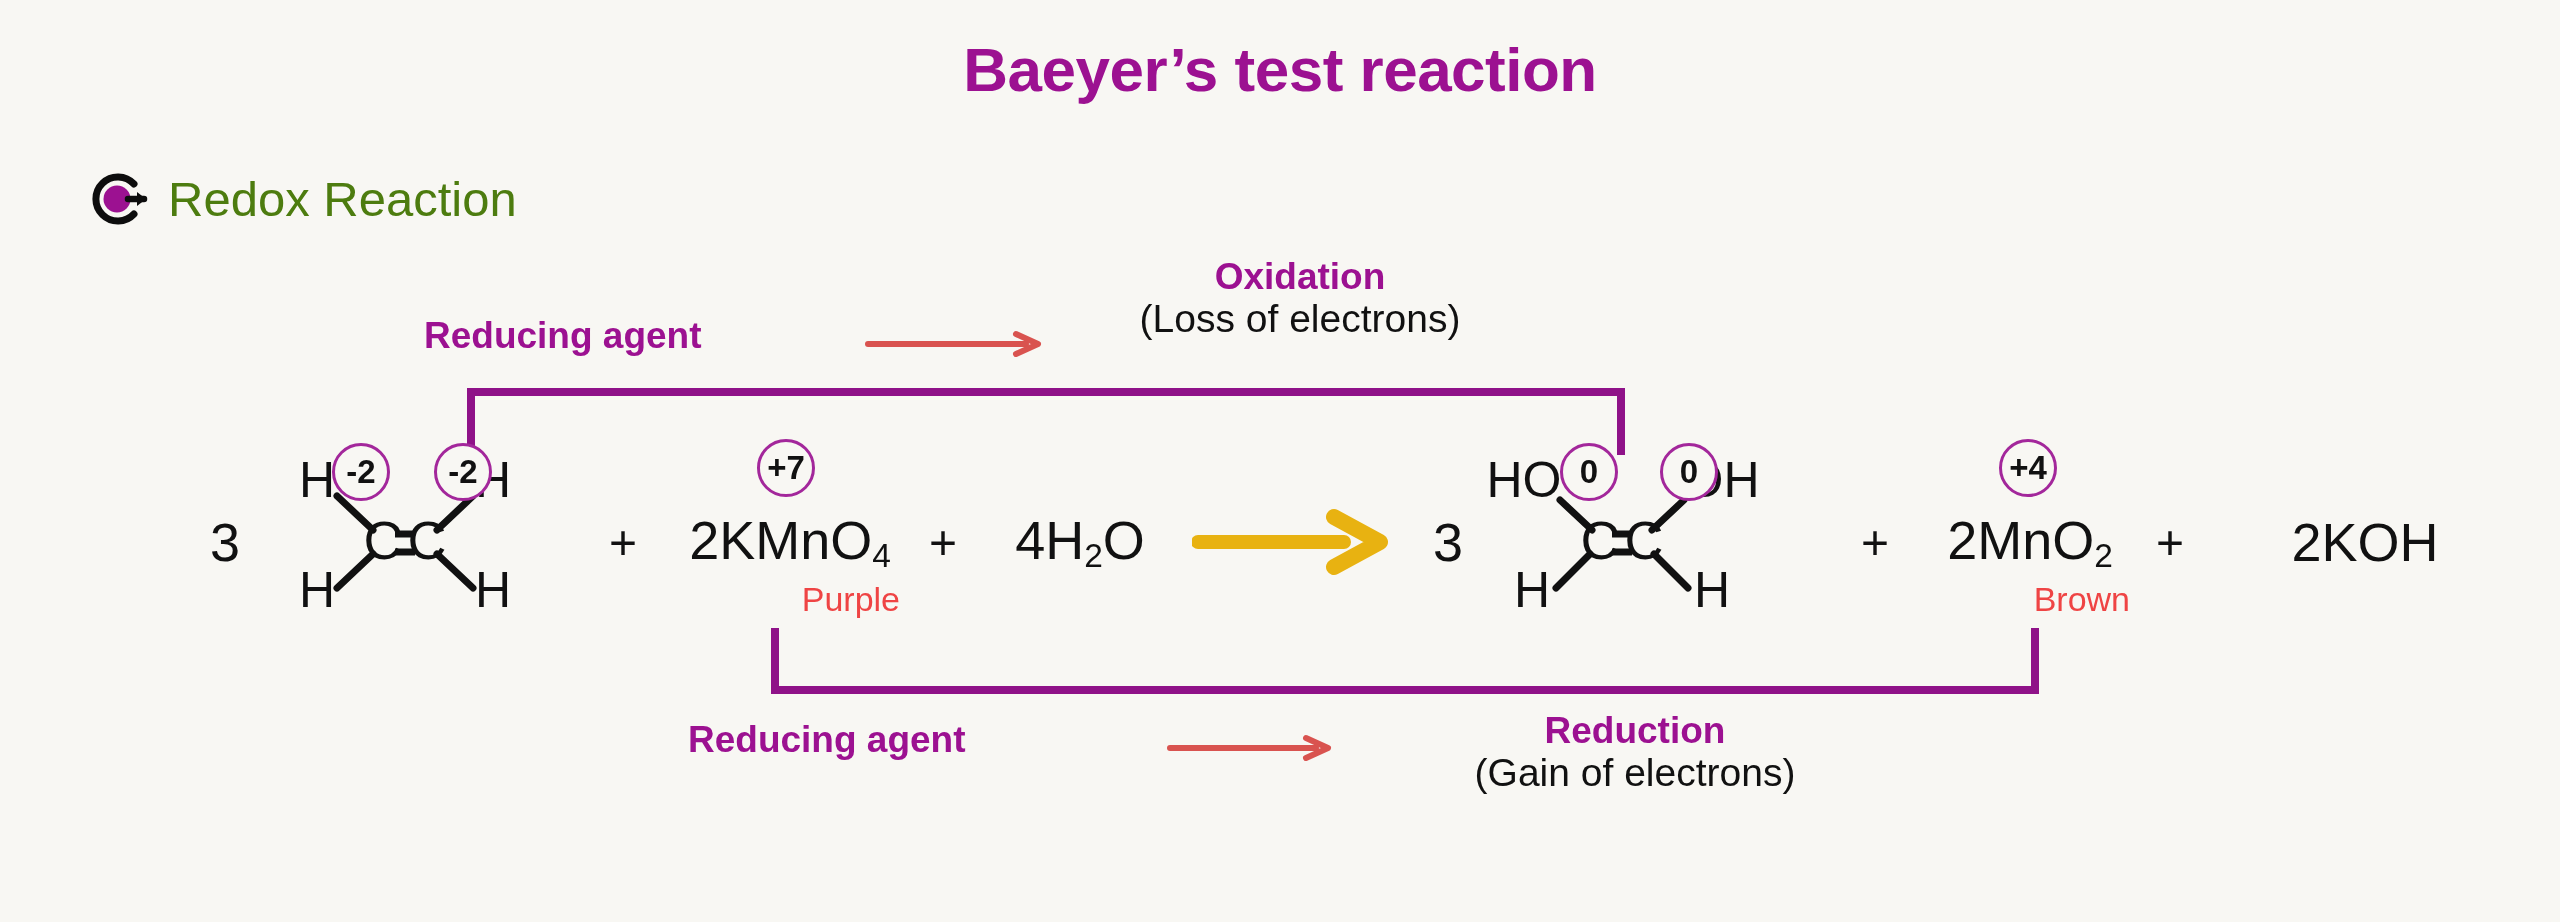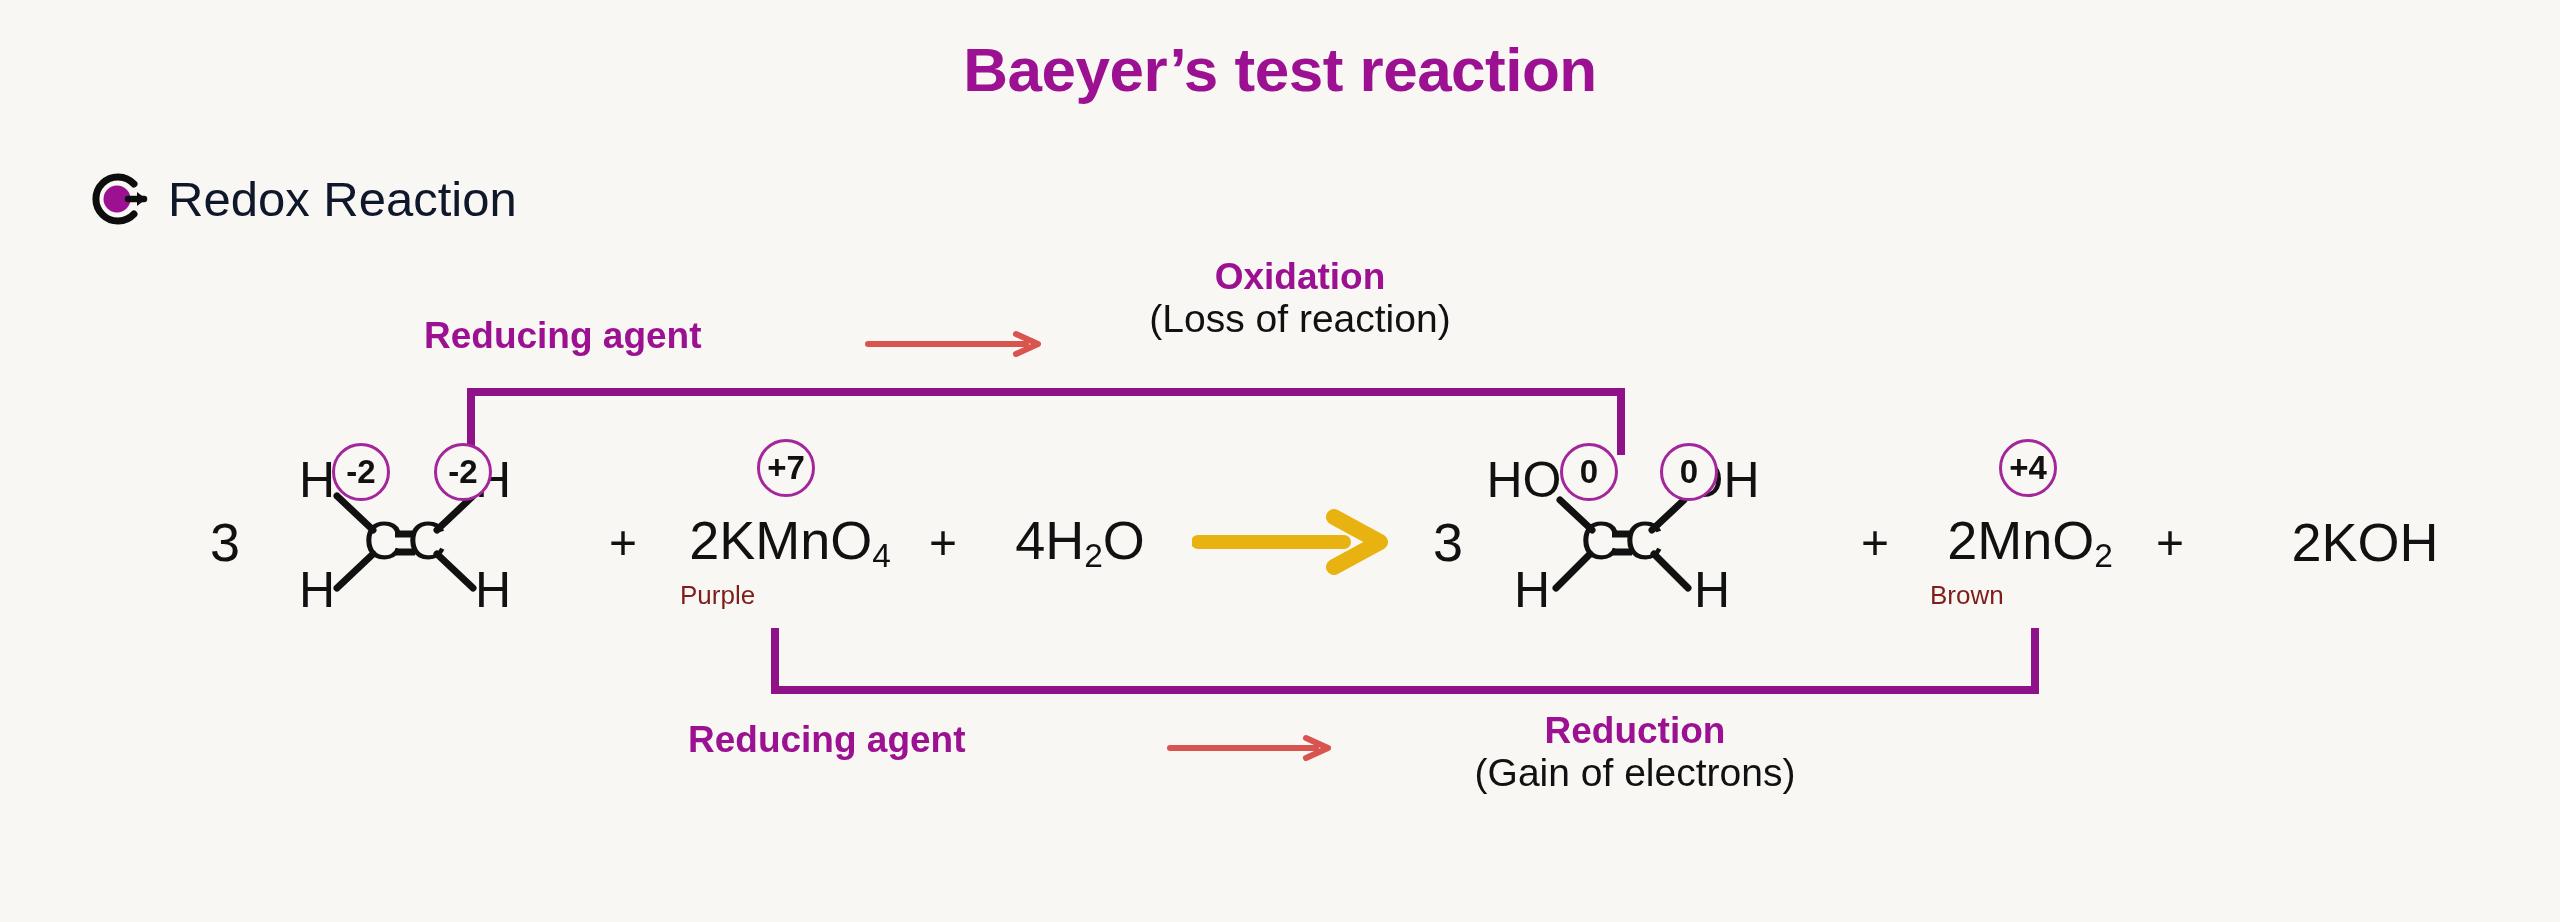--- a/index.html
+++ b/index.html
@@ -43,21 +43,21 @@
     gap: 18px;
   }
   .redox-icon {
     width: 62px;
     height: 62px;
     position: relative;
     flex: 0 0 auto;
   }
   .redox-label {
     font-size: 49px;
-    color: #0f172a;
+    color: #4d7c0f;
     letter-spacing: 0px;
   }
 
   
   .ann {
     position: absolute;
     font-weight: bold;
     color: #9c1191;
     white-space: nowrap;
   }
@@ -162,23 +162,23 @@
     justify-content: center;
     font-size: 33px;
     font-weight: bold;
     color: #111;
     background: #f8f7f3;
     box-sizing: border-box;
   }
   .color-note {
     position: absolute;
     width: 100%;
-    text-align: left;
-    font-size: 26px;
-    color: #7f1d1d;
+    text-align: right;
+    font-size: 34px;
+    color: #ef4444;
     white-space: nowrap;
   }
 
   
   .main-arrow {
     position: absolute;
     top: 55px;
   }
   .main-arrow svg { display: block; }
 
@@ -220,21 +220,21 @@
 
   <div class="red-arrow ra-top">
     <svg width="180" height="26" viewBox="0 0 180 26">
       <path d="M2 13 L160 13" stroke="#d9534f" stroke-width="6" stroke-linecap="round"></path>
       <path d="M150 3 L172 13 L150 23" fill="none" stroke="#d9534f" stroke-width="6" stroke-linecap="round" stroke-linejoin="round"></path>
     </svg>
   </div>
 
   <div class="ann-block ann-oxidation">
     <div class="hdr">Oxidation</div>
-    <div class="sub">(Loss of reaction)</div>
+    <div class="sub">(Loss of electrons)</div>
   </div>
 
   <div class="bracket bracket-top">
     <svg width="1160" height="70" viewBox="0 0 1160 70">
       <path d="M5 65 L5 6 L1155 6 L1155 65" fill="none" stroke="#8f1288" stroke-width="8" stroke-linecap="square"></path>
     </svg>
   </div>
 
   <div class="bracket bracket-bot">
     <svg width="1270" height="70" viewBox="0 0 1270 70">

